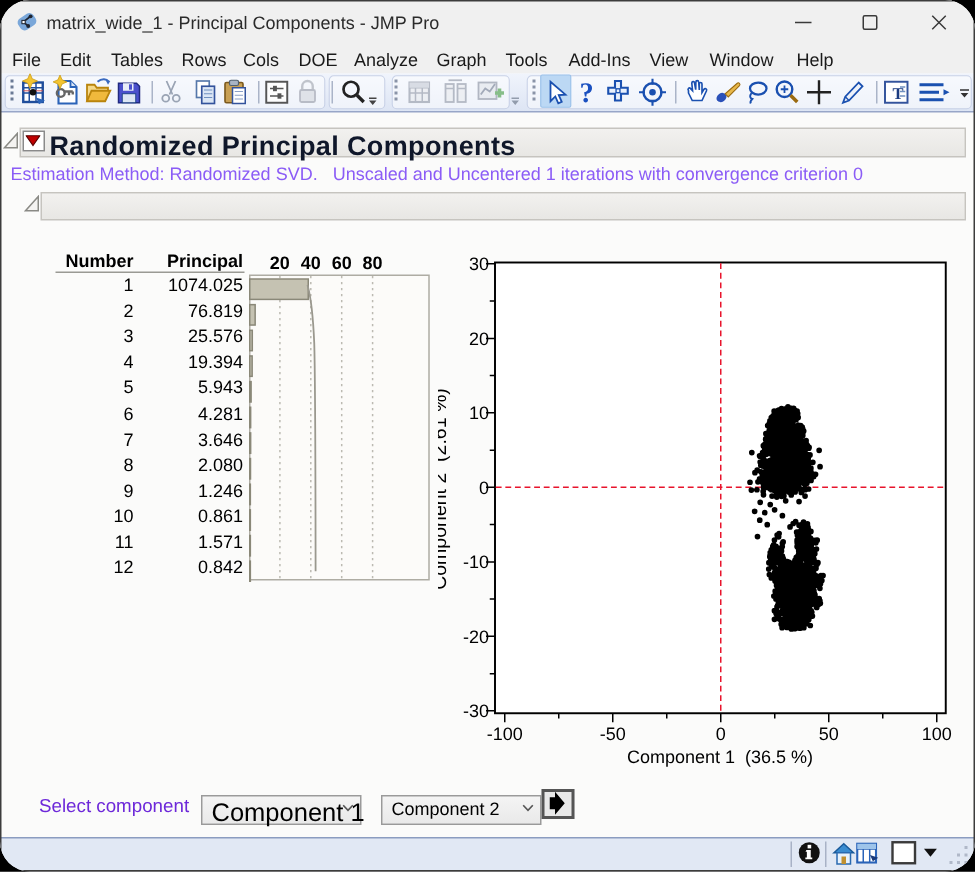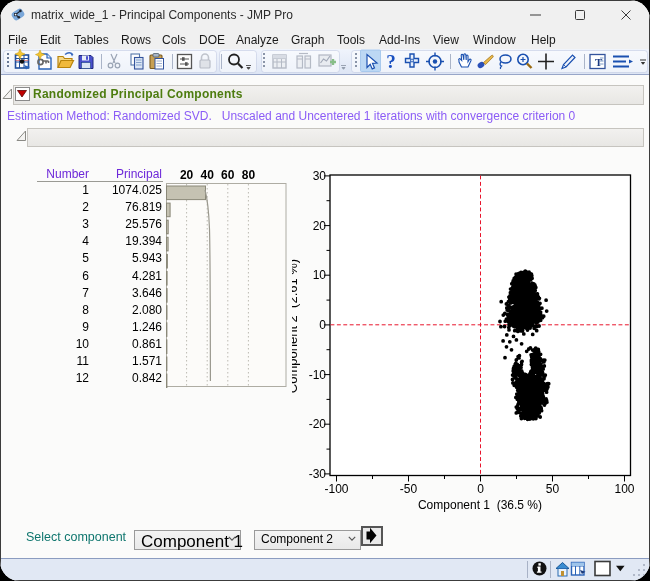--- a/index.html
+++ b/index.html
@@ -7,24 +7,24 @@
 body{font-family:"Liberation Sans",sans-serif;}
 #win{position:relative;width:650px;height:581px;background:#fbfbfa;border-radius:20px;overflow:hidden;}
 .abs{position:absolute;}
 #titlebar{left:0;top:0;width:650px;height:30px;background:#f0f0f0;}
 #titletxt{left:31px;top:8px;font-size:12px;color:#2b2b2b;}
 .wbtn{top:0;width:44px;height:30px;color:#3a3a3a;}
 #menubar{left:0;top:30px;width:650px;height:19px;background:#f0f0f0;font-size:12px;color:#1a1a1a;}
 #menubar span{position:absolute;top:3px;}
 #toolbar{left:0;top:49px;width:650px;height:26px;background:linear-gradient(#f0f4fc,#dde5f4);border-bottom:1px solid #98a6c8;}
 .band{height:20px;background:linear-gradient(#f2f1ef,#e8e7e4);border:1px solid #c6c4bf;}
-.bandtxt{font-size:12px;font-weight:bold;color:#4d7c0f;letter-spacing:0.25px;}
+.bandtxt{font-size:18px;font-weight:bold;color:#0f172a;letter-spacing:0.25px;}
 #est{left:7px;top:109px;font-size:12px;color:#8b5cf6;}
 .num{font-size:12px;color:#000;text-align:right;position:absolute;}
-.hdr{font-size:12px;font-weight:normal;color:#6d28d9;text-align:right;position:absolute;}
+.hdr{font-size:12px;font-weight:bold;color:#000000;text-align:right;position:absolute;}
 #frame{left:0;top:0;width:650px;height:581px;border:1px solid #3c3c3c;border-radius:8px;z-index:99;pointer-events:none;}
 #statusbar{left:0;top:558px;width:650px;height:23px;background:#e1e8f4;border-top:1px solid #8b9cc0;}
 </style>
 </head>
 <body>
 <div id="win">
 
 <div class="abs" id="titlebar"></div>
 <svg class="abs" style="left:10px;top:7px" width="16" height="15" viewBox="0 0 16 15">
  <rect x="2" y="3" width="12" height="9" rx="3.2" fill="#7aa7d9" transform="rotate(-33 8 7.5)"></rect>
@@ -314,21 +314,21 @@
 <text x="5" y="166" font-size="13" fill="#000" text-anchor="middle" transform="rotate(-90 5 166)">Component 2&nbsp;&nbsp;(2.61 %)</text>
 <g stroke="#e8142c" stroke-width="1" stroke-dasharray="3.9,2.5">
 <path d="M188.5 15.5 V315"></path>
         <path d="M38.5 164.8 H338"></path>
 </g>
 <g fill="#000">
 <path stroke="#000" stroke-width="3.8" stroke-linecap="round" fill="none" d="M235.8 131.6h0M232.9 161.2h0M230.6 154.4h0M234.8 144.7h0M212.8 153.4h0M238.9 140.2h0M236.2 149.6h0M238.2 133.0h0M238.1 151.9h0M233.6 143.8h0M228.4 143.7h0M244.0 154.0h0M226.1 137.7h0M229.1 148.2h0M224.8 131.6h0M226.6 152.5h0M228.4 163.2h0M233.3 143.3h0M228.5 139.3h0M228.0 155.0h0M225.8 161.5h0M231.8 137.2h0M219.5 133.7h0M231.5 137.5h0M242.3 145.1h0M224.5 146.1h0M230.7 126.8h0M222.6 156.9h0M217.2 158.9h0M227.4 138.7h0M246.5 137.4h0M248.5 153.4h0M220.6 155.1h0M235.9 134.7h0M231.1 149.8h0M226.0 136.2h0M214.4 159.2h0M239.8 157.8h0M223.7 166.4h0M233.6 146.5h0M231.8 150.9h0M247.1 166.0h0M241.1 144.3h0M221.2 152.4h0M228.8 148.7h0M239.9 129.5h0M219.6 134.6h0M227.7 140.3h0M233.0 150.0h0M217.2 160.2h0M220.5 153.9h0M216.5 150.6h0M233.5 131.2h0M226.2 157.1h0M239.0 152.6h0M232.0 146.3h0M236.0 141.5h0M230.3 133.3h0M237.5 130.4h0M230.2 147.9h0M222.6 123.3h0M241.2 138.2h0M239.5 155.5h0M250.5 157.7h0M229.8 151.1h0M226.1 149.1h0M218.7 136.8h0M219.8 152.9h0M235.2 156.3h0M223.5 143.0h0M236.3 139.6h0M226.0 155.6h0M228.0 148.8h0M227.4 141.1h0M229.9 142.6h0M235.1 113.2h0M216.2 157.0h0M229.1 170.9h0M226.7 161.7h0M240.8 136.4h0M222.2 158.9h0M245.1 134.0h0M236.3 148.8h0M245.0 137.4h0M225.0 164.3h0M238.0 133.8h0M234.2 132.5h0M218.2 157.3h0M228.8 130.5h0M227.2 114.9h0M222.8 146.2h0M224.5 157.3h0M218.7 153.3h0M227.1 149.6h0M233.9 134.2h0M224.4 124.5h0M217.7 151.1h0M240.0 148.9h0M227.9 162.6h0M231.3 152.4h0M229.1 140.6h0M226.4 170.0h0M236.2 138.0h0M226.5 135.5h0M231.3 131.8h0M218.7 152.9h0M217.0 164.8h0M227.7 149.5h0M247.4 158.5h0M232.6 167.1h0M247.6 155.2h0M234.9 162.7h0M234.9 123.3h0M226.1 137.3h0M230.9 135.7h0M246.4 159.3h0M241.2 129.9h0M225.7 150.6h0M227.0 136.1h0M242.5 158.3h0M226.6 138.7h0M238.9 166.1h0M223.3 148.2h0M236.4 149.1h0M244.1 162.4h0M238.2 145.8h0M233.1 152.9h0M232.3 150.9h0M230.3 137.4h0M230.9 130.8h0M241.2 148.5h0M240.9 130.9h0M234.5 134.3h0M220.3 137.3h0M226.6 127.3h0M233.6 164.0h0M231.5 130.4h0M219.5 141.7h0M236.7 150.8h0M220.5 134.1h0M231.6 131.9h0M244.9 137.6h0M227.5 159.9h0M227.6 163.5h0M232.5 145.6h0M235.9 138.5h0M227.5 154.3h0M239.4 135.6h0M236.7 140.3h0M234.2 155.1h0M229.7 131.2h0M234.4 134.5h0M231.5 129.9h0M242.4 141.5h0M227.1 161.0h0M230.7 141.4h0M219.2 135.7h0M221.4 147.6h0M229.0 159.5h0M217.7 139.3h0M223.8 138.3h0M219.7 160.8h0M226.8 154.6h0M232.1 163.2h0M239.1 142.1h0M214.4 143.9h0M229.3 125.4h0M238.5 156.9h0M242.9 130.3h0M243.1 148.7h0M218.8 142.9h0M226.7 160.8h0M235.9 145.8h0M239.1 152.4h0M233.5 147.4h0M233.3 143.9h0M233.1 140.4h0M224.5 136.2h0M232.4 146.4h0M238.0 156.7h0M228.2 134.0h0M241.1 145.1h0M228.3 129.8h0M245.6 142.7h0M238.5 137.5h0M243.4 166.2h0M232.3 153.5h0M220.9 122.2h0M226.7 140.1h0M244.1 140.3h0M215.3 154.5h0M222.9 147.7h0M216.4 141.7h0M226.5 147.0h0M227.4 147.5h0M236.0 166.9h0M224.0 155.6h0M245.7 151.5h0M236.6 139.5h0M227.0 140.0h0M222.6 146.4h0M218.2 154.8h0M232.1 154.8h0M248.0 143.3h0M229.7 162.3h0M222.3 148.9h0M230.6 150.0h0M226.7 149.3h0M223.3 126.7h0M214.8 148.0h0M230.6 136.1h0M243.8 127.4h0M241.6 140.2h0M239.5 146.3h0M232.9 161.2h0M235.1 127.1h0M239.8 159.5h0M230.6 170.6h0M233.5 133.8h0M227.7 163.8h0M240.8 160.7h0M223.2 154.9h0M237.0 160.6h0M238.3 144.3h0M237.2 140.9h0M227.2 137.7h0M226.3 147.1h0M227.6 151.5h0M227.9 153.0h0M221.5 132.3h0M227.3 136.8h0M225.7 152.0h0M223.0 143.1h0M234.3 160.8h0M224.7 140.9h0M233.3 159.5h0M243.8 148.6h0M245.6 149.6h0M239.9 138.9h0M233.3 147.2h0M251.7 156.2h0M245.3 155.4h0M240.8 148.2h0M229.9 148.9h0M229.1 141.7h0M235.9 145.3h0M230.9 139.8h0M229.1 144.1h0M237.2 163.5h0M220.5 163.6h0M222.5 142.3h0M221.2 147.0h0M230.5 162.4h0M223.7 155.3h0M229.5 156.5h0M243.8 156.4h0M234.6 162.9h0M223.7 156.3h0M233.9 143.2h0M241.8 128.2h0M238.4 152.7h0M230.4 133.6h0M236.4 152.1h0M238.8 151.9h0M220.8 156.8h0M218.8 137.5h0M226.0 152.5h0M239.6 135.6h0M243.9 151.5h0M232.3 126.1h0M244.1 144.0h0M239.8 145.9h0M230.5 160.6h0M224.7 131.3h0M225.6 142.9h0M231.9 145.5h0M243.3 146.1h0M238.4 152.2h0M219.9 152.5h0M220.6 142.2h0M238.2 155.7h0M232.9 147.9h0M223.0 119.6h0M237.0 147.7h0M242.9 149.5h0M238.1 135.6h0M232.1 157.7h0M242.7 129.7h0M227.9 146.1h0M226.1 159.9h0M223.2 147.9h0M247.5 154.3h0M230.8 151.6h0M236.3 137.7h0M235.1 168.8h0M239.3 151.3h0M241.5 139.5h0M237.1 140.2h0M230.4 145.4h0M226.8 137.3h0M222.4 137.0h0M230.4 143.7h0M224.1 135.6h0M231.5 144.2h0M222.4 164.8h0M226.9 153.9h0M234.8 138.1h0M232.7 145.4h0M223.6 138.5h0M224.7 134.3h0M236.1 139.8h0M233.3 157.3h0M233.9 136.3h0M229.8 162.2h0M237.6 161.4h0M232.0 151.6h0M227.2 126.8h0M225.2 118.6h0M245.4 148.6h0M230.6 151.2h0M234.9 140.5h0M211.3 155.1h0M235.0 161.1h0M231.4 163.3h0M233.5 148.4h0M224.3 149.6h0M242.5 148.6h0M233.9 154.4h0M231.0 167.5h0M234.3 130.2h0M224.0 137.6h0M230.1 154.1h0M218.3 163.2h0M221.7 159.1h0M233.7 139.1h0M232.2 141.2h0M237.5 143.9h0M225.5 133.1h0M230.2 153.7h0M225.2 130.3h0M233.3 145.2h0M237.8 156.0h0M240.3 141.1h0M236.0 143.4h0M224.3 155.4h0M232.9 125.9h0M222.2 166.5h0M214.6 144.1h0M232.5 142.3h0M231.8 155.5h0M237.4 146.4h0M238.1 131.5h0M220.4 160.2h0M223.2 159.8h0M230.9 151.0h0M231.6 141.0h0M234.5 133.7h0M219.8 140.1h0M228.8 160.2h0M236.4 133.7h0M247.2 138.5h0M220.2 134.8h0M244.8 166.5h0M228.5 167.1h0M218.5 155.1h0M242.3 152.6h0M221.8 147.4h0M220.9 160.3h0M237.0 160.0h0M239.8 142.4h0M224.7 161.5h0M218.1 147.2h0M231.8 138.6h0M239.9 143.9h0M236.1 139.1h0M241.2 137.9h0M234.3 147.0h0M221.0 163.1h0M234.8 150.9h0M215.2 150.1h0M236.7 158.0h0M242.4 139.8h0M222.1 154.0h0M239.5 165.4h0M231.0 148.0h0M229.3 159.8h0M238.1 168.0h0M216.0 147.8h0M226.5 145.0h0M224.6 147.0h0M239.6 150.9h0M230.8 154.0h0M231.0 138.1h0M239.1 151.8h0M224.2 143.2h0M226.7 149.8h0M220.7 149.1h0M236.1 155.0h0M234.0 143.2h0M222.5 140.4h0M223.0 135.5h0M237.9 139.8h0M233.3 124.0h0M234.4 145.7h0M238.3 145.9h0M225.7 150.8h0M241.7 132.3h0M231.2 146.3h0M237.1 150.7h0M223.1 162.6h0M237.5 148.7h0M233.4 137.0h0M229.8 160.2h0M244.2 157.9h0M236.6 156.7h0M244.6 146.5h0M233.2 151.5h0M235.3 145.5h0M220.2 131.1h0M240.1 149.9h0M234.8 142.9h0M237.8 149.5h0M229.0 145.0h0M237.9 150.9h0M228.2 160.4h0M230.7 142.2h0M241.6 134.1h0M240.4 157.8h0M227.5 147.1h0M231.6 147.2h0M230.0 124.0h0M230.4 129.6h0M223.1 132.9h0M236.1 135.1h0M222.3 156.8h0M242.1 147.5h0M246.8 145.8h0M247.0 150.0h0M234.2 151.9h0M226.6 135.2h0M237.5 137.6h0M244.5 147.0h0M232.2 152.7h0M227.8 120.1h0M216.9 137.1h0M216.8 145.6h0M245.9 162.1h0M218.6 165.0h0M228.6 149.8h0M233.3 143.4h0M220.1 148.9h0M236.0 146.8h0M236.1 143.9h0M231.7 137.0h0M225.8 167.7h0M227.9 161.4h0M236.4 143.5h0M226.6 140.9h0M219.4 158.6h0M230.7 129.0h0M235.3 145.3h0M234.1 149.5h0M236.3 157.1h0M241.0 144.4h0M226.5 144.7h0M232.6 148.0h0M233.1 127.5h0M218.5 132.6h0M240.2 146.7h0M228.1 153.3h0M233.0 151.7h0M233.4 142.4h0M237.9 142.8h0M239.2 149.0h0M232.3 121.3h0M242.5 148.3h0M229.6 145.6h0M225.3 153.6h0M225.8 154.4h0M221.6 146.9h0M227.7 169.8h0M236.1 146.1h0M221.4 165.9h0M232.6 154.6h0M225.7 154.7h0M228.6 137.9h0M227.7 127.7h0M233.4 129.3h0M239.5 151.8h0M230.7 148.8h0M238.5 145.6h0M243.5 144.2h0M218.4 132.8h0M237.5 138.1h0M228.3 146.1h0M229.3 123.3h0M239.2 135.3h0M228.9 124.2h0M225.5 146.6h0M241.7 139.1h0M239.9 141.9h0M234.5 143.8h0M222.6 142.8h0M217.1 163.0h0M229.2 141.2h0M221.3 125.4h0M234.2 132.3h0M226.0 142.2h0M225.9 149.2h0M231.1 136.7h0M223.9 158.0h0M214.6 160.0h0M224.8 161.1h0M237.1 141.2h0M233.1 161.4h0M239.0 138.8h0M245.4 133.8h0M238.6 137.7h0M230.6 147.1h0M224.6 140.8h0M235.0 160.0h0M244.8 143.5h0M243.2 126.1h0M239.0 128.6h0M224.2 164.6h0M236.0 146.7h0M237.1 149.9h0M242.8 124.8h0M238.3 140.6h0M235.7 128.6h0M231.8 145.4h0M237.4 130.3h0M235.3 127.7h0M236.8 140.3h0M235.3 130.1h0M227.7 155.2h0M239.2 135.3h0M239.5 137.1h0M237.9 127.1h0M238.1 134.6h0M241.2 124.2h0M236.7 123.3h0M229.0 121.7h0M228.1 136.3h0M240.0 129.5h0M237.2 145.2h0M240.2 124.0h0M220.1 129.0h0M234.7 128.9h0M237.0 154.6h0M233.5 122.1h0M234.2 116.4h0M223.4 117.9h0M235.2 128.3h0M227.9 132.9h0M239.7 140.6h0M230.8 133.8h0M237.1 141.3h0M236.3 160.8h0M238.5 130.6h0M240.4 142.9h0M235.7 139.6h0M221.9 134.2h0M233.7 121.3h0M222.5 135.1h0M225.3 135.0h0M235.9 132.5h0M227.4 119.8h0M233.1 141.3h0M245.5 137.2h0M239.8 139.9h0M235.3 147.6h0M236.5 137.3h0M218.6 129.1h0M235.9 118.3h0M232.8 128.8h0M239.4 140.5h0M236.3 117.9h0M231.5 153.2h0M222.2 128.6h0M241.4 147.5h0M231.0 135.5h0M223.8 149.0h0M238.7 151.1h0M221.8 140.3h0M231.5 114.4h0M221.2 130.2h0M233.7 124.1h0M223.8 137.8h0M243.7 142.6h0M239.0 140.6h0M238.1 137.7h0M240.3 123.5h0M241.7 130.4h0M237.6 142.2h0M227.9 136.0h0M236.8 143.7h0M224.6 128.1h0M233.1 131.1h0M238.5 131.2h0M227.9 126.1h0M238.8 127.7h0M232.2 117.7h0M233.0 125.6h0M239.2 135.7h0M240.1 123.5h0M236.7 139.3h0M238.0 152.0h0M233.8 138.4h0M236.7 140.7h0M237.0 145.7h0M241.7 137.9h0M235.8 137.4h0M236.0 118.5h0M229.3 122.3h0M233.0 128.5h0M231.4 123.5h0M234.5 138.4h0M236.6 148.1h0M237.8 150.4h0M233.2 137.0h0M240.1 133.4h0M235.7 159.3h0M241.7 125.7h0M245.0 134.9h0M235.4 154.3h0M241.7 128.3h0M238.9 124.5h0M228.5 135.0h0M235.5 130.9h0M229.9 143.4h0M237.7 137.4h0M238.5 119.6h0M241.6 136.1h0M237.3 119.0h0M223.5 140.8h0M232.5 129.3h0M231.3 131.8h0M234.9 134.8h0M227.4 131.3h0M240.6 125.5h0M245.1 137.5h0M233.7 138.8h0M225.8 135.5h0M237.0 139.5h0M234.5 144.3h0M243.2 130.4h0M235.8 152.7h0M230.9 134.7h0M226.4 139.1h0M236.3 132.2h0M219.6 128.9h0M228.4 131.3h0M241.3 134.2h0M235.1 119.5h0M235.8 139.9h0M234.5 147.4h0M226.3 136.8h0M233.4 126.4h0M239.4 114.1h0M228.8 129.8h0M236.7 121.0h0M237.9 139.0h0M236.3 128.7h0M224.6 134.9h0M236.1 127.5h0M237.3 126.3h0M240.9 155.7h0M239.7 132.7h0M240.5 141.4h0M237.6 131.7h0M232.5 138.1h0M234.6 142.7h0M245.4 135.1h0M249.7 155.9h0M238.7 129.2h0M237.6 128.0h0M234.8 130.4h0M238.0 127.8h0M236.7 138.8h0M232.8 140.3h0M242.6 153.5h0M228.5 153.3h0M237.3 142.4h0M237.4 124.0h0M240.9 134.4h0M235.1 119.3h0M229.5 125.6h0M235.6 145.4h0M229.0 140.7h0M233.7 146.3h0M230.8 150.3h0M220.9 126.8h0M227.7 144.2h0M234.8 124.4h0M226.5 140.4h0M240.6 130.3h0M236.5 133.8h0M242.4 128.2h0M226.8 154.6h0M232.1 117.7h0M237.7 152.8h0M237.5 132.9h0M231.5 139.3h0M232.1 124.1h0M231.9 143.6h0M230.7 139.3h0M232.2 114.8h0M239.4 124.1h0M226.2 141.6h0M239.7 129.8h0M248.6 152.1h0M237.4 142.6h0M232.9 128.9h0M229.6 125.0h0M232.6 137.6h0M227.7 125.6h0M238.0 124.4h0M235.5 144.8h0M241.6 131.1h0M238.1 134.4h0M246.9 147.8h0M243.2 128.8h0M233.3 159.6h0M242.0 136.1h0M237.5 127.9h0M242.0 150.7h0M240.8 148.7h0M246.2 136.9h0M236.0 133.2h0M230.2 161.6h0M233.7 141.5h0M223.1 139.3h0M217.9 136.0h0M229.2 126.6h0M232.8 130.7h0M231.6 137.2h0M244.8 148.0h0M228.7 152.4h0M227.8 133.1h0M225.5 134.1h0M241.8 123.8h0M235.7 147.0h0M243.4 136.5h0M234.1 132.9h0M239.1 126.6h0M238.0 125.5h0M238.9 131.1h0M242.9 129.7h0M238.4 142.1h0M235.2 137.5h0M242.9 133.9h0M239.8 115.7h0M218.6 147.4h0M239.7 133.0h0M233.7 122.8h0M234.8 126.3h0M226.2 144.5h0M249.9 148.2h0M240.0 140.1h0M233.2 130.7h0M233.4 125.0h0M235.1 136.4h0M235.7 132.7h0M242.0 138.5h0M239.2 143.4h0M232.8 120.4h0M234.7 114.4h0M240.7 135.8h0M229.5 143.3h0M233.5 126.8h0M243.2 150.6h0M236.4 149.1h0M228.4 113.7h0M233.3 138.4h0M230.8 133.4h0M230.4 116.7h0M241.9 147.3h0M244.1 151.6h0M235.9 122.7h0M222.1 123.8h0M236.2 137.0h0M225.8 152.5h0M232.1 115.9h0M228.6 129.6h0M241.0 131.9h0M233.8 131.1h0M235.1 141.2h0M236.2 136.2h0M238.9 150.3h0M243.3 127.4h0M240.5 149.0h0M245.4 145.0h0M237.1 112.2h0M236.4 139.9h0M238.0 119.2h0M225.5 131.7h0M227.9 116.5h0M233.7 140.6h0M240.3 144.2h0M231.3 139.5h0M247.4 138.3h0M239.8 128.6h0M234.9 112.1h0M228.1 143.8h0M241.7 137.4h0M241.1 134.6h0M228.5 131.3h0M246.1 138.0h0M247.2 138.8h0M236.5 144.9h0M222.2 118.4h0M239.6 134.4h0M233.7 144.3h0M235.9 132.4h0M239.8 126.0h0M231.6 116.5h0M235.2 115.4h0M229.5 137.3h0M230.9 133.1h0M228.5 136.2h0M238.9 133.3h0M245.3 139.1h0M229.6 138.1h0M225.1 135.7h0M234.9 132.7h0M239.2 154.5h0M238.2 138.5h0M228.1 125.6h0M236.3 128.8h0M230.3 126.0h0M233.3 125.5h0M235.3 127.8h0M233.2 122.0h0M239.5 133.6h0M232.7 147.7h0M237.1 129.9h0M228.3 153.3h0M242.3 125.0h0M238.1 148.7h0M236.2 129.0h0M238.6 134.4h0M242.3 129.8h0M235.4 140.4h0M237.8 113.5h0M224.7 124.8h0M224.1 114.1h0M227.2 125.4h0M229.1 122.1h0M226.5 113.7h0M236.7 118.3h0M222.2 118.5h0M231.6 112.5h0M238.0 119.2h0M228.3 133.9h0M222.0 120.4h0M225.8 125.7h0M226.8 120.8h0M232.7 123.5h0M234.2 116.2h0M224.8 120.6h0M233.5 114.3h0M242.2 135.8h0M233.3 111.2h0M235.5 133.2h0M230.6 119.1h0M232.3 127.3h0M232.7 125.7h0M225.7 131.9h0M240.1 118.3h0M232.7 118.9h0M230.7 123.0h0M227.8 117.7h0M227.8 123.0h0M229.0 125.7h0M238.2 127.6h0M231.6 134.9h0M225.7 121.6h0M236.2 117.3h0M229.0 112.4h0M236.6 115.9h0M226.5 121.9h0M233.7 125.3h0M221.3 120.6h0M233.9 117.8h0M222.1 120.3h0M229.6 123.2h0M231.6 117.4h0M221.5 134.7h0M230.2 115.7h0M230.2 127.9h0M234.5 116.0h0M229.6 122.4h0M235.9 124.7h0M225.5 115.5h0M224.8 115.8h0M234.3 120.9h0M231.4 116.3h0M225.3 131.4h0M231.6 118.9h0M226.1 126.0h0M222.3 125.5h0M233.6 122.6h0M225.0 117.5h0M224.6 115.0h0M229.0 124.5h0M225.2 125.8h0M230.9 122.4h0M235.5 117.2h0M229.7 118.9h0M228.6 127.9h0M231.8 123.6h0M238.6 119.5h0M223.2 118.5h0M231.3 113.0h0M226.4 119.1h0M230.7 117.8h0M226.4 116.8h0M225.5 121.8h0M225.4 118.3h0M226.7 127.3h0M230.6 125.8h0M238.7 119.8h0M224.2 122.2h0M225.1 115.9h0M226.9 119.6h0M236.8 118.1h0M236.6 113.8h0M236.3 131.1h0M232.0 127.0h0M229.3 122.0h0M229.7 122.6h0M227.1 113.4h0M226.1 119.2h0M223.4 117.2h0M231.3 116.1h0M228.7 122.6h0M226.1 116.9h0M226.3 119.8h0M235.1 123.7h0M229.7 116.2h0M225.6 114.3h0M228.3 115.7h0M219.8 123.7h0M232.6 123.9h0M232.5 127.7h0M228.7 125.9h0M228.8 128.0h0M228.8 113.6h0M226.7 133.9h0M224.2 123.7h0M241.1 128.5h0M223.9 125.1h0M230.7 120.1h0M224.5 119.5h0M225.4 123.0h0M228.4 113.1h0M221.8 128.1h0M232.0 125.8h0M230.2 115.2h0M232.0 128.1h0M233.0 124.8h0M225.3 116.4h0M228.4 115.9h0M228.2 116.0h0M234.9 115.5h0M228.7 119.9h0M225.1 118.4h0M231.1 118.8h0M227.3 120.1h0M233.6 113.7h0M236.1 119.5h0M236.7 161.9h0M229.9 153.4h0M237.1 153.0h0M245.8 158.8h0M223.0 161.0h0M227.2 163.6h0M226.1 156.7h0M244.9 165.8h0M218.5 157.3h0M227.3 156.0h0M227.8 164.3h0M248.7 160.3h0M223.0 157.5h0M227.7 161.0h0M241.3 162.0h0M232.4 146.5h0M216.5 159.9h0M230.4 168.9h0M229.4 163.1h0M231.9 165.5h0M235.5 166.8h0M227.8 160.4h0M224.9 153.0h0M232.7 163.2h0M216.1 147.5h0M237.7 161.6h0M219.2 159.2h0M230.9 162.3h0M228.3 168.2h0M234.1 165.7h0M225.2 164.1h0M233.0 150.6h0M216.7 162.1h0M234.2 158.8h0M237.3 158.7h0M225.6 168.4h0M231.7 158.0h0M226.5 159.5h0M229.6 169.8h0M221.1 154.4h0M229.2 170.4h0M208.9 166.7h0M238.5 156.3h0M240.7 165.2h0M235.3 159.7h0M220.6 160.7h0M232.3 163.9h0M235.5 170.0h0M236.0 153.2h0M233.2 154.3h0M230.4 159.4h0M227.3 157.3h0M231.2 155.9h0M229.2 151.2h0M227.4 154.9h0M226.9 154.3h0M230.2 158.8h0M225.2 159.2h0M230.3 164.1h0M239.2 158.9h0M224.1 166.9h0M222.7 170.7h0M225.5 163.1h0M228.9 166.5h0M229.8 152.0h0M237.6 162.9h0M213.3 161.2h0M231.8 151.1h0M216.8 167.6h0M222.4 158.3h0M228.3 149.4h0M230.2 166.1h0M240.3 163.0h0M228.0 153.3h0M239.5 153.9h0M234.8 164.0h0M228.3 163.8h0M237.2 163.9h0M226.3 165.6h0M234.3 155.2h0M244.9 162.1h0M235.5 165.1h0M229.5 165.1h0M224.6 154.2h0M224.9 162.9h0M244.1 158.4h0M236.7 164.7h0M231.3 166.7h0M233.7 156.5h0M245.7 158.4h0M228.3 146.7h0M227.6 164.4h0M242.5 157.1h0M236.0 167.0h0M222.1 151.6h0M235.2 153.1h0M230.1 155.6h0M228.3 152.8h0M227.3 155.0h0M226.5 156.8h0M231.5 159.9h0M236.9 153.5h0M222.9 156.0h0M233.9 162.0h0M218.4 160.1h0M228.3 158.5h0M238.0 149.4h0M230.3 159.3h0M227.7 160.6h0M242.2 168.3h0M234.9 154.2h0M232.9 157.9h0M235.1 158.4h0M220.2 158.4h0M228.2 155.9h0M244.7 170.7h0M236.5 165.8h0M243.7 161.5h0M223.4 154.2h0M254.7 151.1h0M254.1 140.2h0M208.0 161.5h0M209.2 141.7h0M212.6 166.5h0M214.8 174.9h0M211.1 180.9h0M214.5 186.8h0M217.8 181.8h0M221.5 176.4h0M219.5 189.8h0M213.0 197.7h0M225.9 171.4h0M231.8 173.9h0M229.6 183.8h0M234.7 191.3h0M227.4 195.7h0M240.7 174.4h0M238.4 187.8h0M234.0 168.0h0M222.2 165.5h0M242.9 167.0h0M217.0 169.9h0M224.4 179.9h0M228.1 166.0h0M243.7 235.6h0M246.5 237.1h0M243.1 231.6h0M244.7 251.5h0M236.8 226.0h0M237.8 228.0h0M239.7 230.2h0M239.4 239.1h0M245.1 229.1h0M241.1 220.9h0M241.2 241.5h0M240.6 241.2h0M249.6 232.9h0M238.2 226.4h0M244.9 242.9h0M237.8 220.8h0M243.1 252.8h0M243.1 209.3h0M239.7 245.9h0M234.9 242.1h0M243.0 236.5h0M242.2 245.7h0M239.5 231.9h0M240.1 238.0h0M239.1 211.5h0M255.0 229.1h0M238.3 218.6h0M231.6 227.9h0M231.1 215.2h0M245.2 223.9h0M230.2 245.7h0M244.3 233.6h0M237.8 224.3h0M242.1 223.9h0M240.8 253.8h0M246.1 240.5h0M237.9 248.6h0M240.1 247.8h0M235.4 228.2h0M227.7 228.4h0M248.2 257.0h0M232.1 244.7h0M243.8 217.5h0M246.4 215.5h0M242.9 219.7h0M235.0 243.4h0M250.6 227.8h0M233.5 216.7h0M246.7 230.4h0M248.2 234.6h0M232.9 237.4h0M245.1 225.8h0M235.7 218.6h0M244.2 208.3h0M229.0 230.8h0M252.2 228.6h0M245.6 247.8h0M241.8 216.0h0M239.3 237.4h0M250.6 212.7h0M244.6 238.6h0M244.1 230.7h0M239.2 221.8h0M239.8 226.6h0M241.1 257.7h0M236.6 232.4h0M243.1 227.6h0M252.8 200.1h0M245.2 213.1h0M247.0 210.2h0M245.0 220.8h0M239.1 227.6h0M230.8 244.8h0M223.9 237.4h0M239.1 223.7h0M244.0 236.0h0M248.8 229.9h0M233.3 231.2h0M238.8 211.9h0M232.4 244.9h0M236.4 227.5h0M240.1 232.5h0M241.8 217.9h0M230.0 226.5h0M237.5 236.2h0M237.9 227.6h0M247.7 230.9h0M244.8 247.4h0M245.1 239.9h0M234.9 222.5h0M249.3 225.0h0M240.2 228.3h0M249.4 208.7h0M231.4 240.3h0M234.0 233.3h0M237.0 219.4h0M249.9 214.8h0M234.5 237.8h0M240.7 225.0h0M238.1 232.9h0M246.6 240.7h0M240.1 228.1h0M251.3 237.5h0M235.2 217.8h0M254.4 224.2h0M241.2 231.6h0M233.5 214.7h0M245.7 211.8h0M240.6 236.8h0M235.6 248.4h0M249.5 237.5h0M238.1 227.8h0M233.7 257.4h0M243.1 254.6h0M245.9 215.4h0M245.5 229.5h0M231.9 223.2h0M251.0 228.8h0M242.5 235.7h0M244.7 225.6h0M234.1 232.1h0M235.8 216.8h0M237.4 229.8h0M241.0 226.2h0M254.6 232.2h0M242.3 243.3h0M241.9 237.8h0M249.6 221.7h0M250.9 240.5h0M246.7 229.3h0M238.4 236.0h0M230.8 233.8h0M226.8 213.3h0M238.7 244.7h0M236.5 241.5h0M246.2 240.8h0M253.3 215.1h0M238.2 223.6h0M239.6 248.3h0M241.3 240.7h0M229.2 233.3h0M241.5 234.5h0M247.3 237.9h0M232.9 241.1h0M247.3 225.5h0M252.0 230.3h0M234.9 231.9h0M240.7 251.9h0M250.9 241.4h0M238.1 214.5h0M240.2 224.4h0M244.1 247.8h0M250.4 227.0h0M245.1 250.3h0M239.4 220.5h0M246.6 238.4h0M233.8 214.7h0M240.2 220.6h0M241.0 243.2h0M243.0 229.1h0M243.5 241.6h0M238.8 236.1h0M230.0 239.6h0M230.7 232.0h0M239.6 222.7h0M246.9 221.0h0M236.1 255.3h0M238.3 242.0h0M245.9 244.2h0M233.8 217.9h0M246.4 242.3h0M238.8 223.0h0M238.5 228.2h0M245.8 220.0h0M237.8 233.5h0M248.0 235.8h0M234.9 219.7h0M236.4 216.5h0M238.7 231.1h0M246.4 234.2h0M235.6 235.5h0M243.5 232.5h0M244.3 218.2h0M248.7 238.9h0M238.0 214.6h0M244.1 245.2h0M247.3 227.6h0M254.1 239.0h0M241.6 225.4h0M244.5 201.0h0M242.7 237.9h0M220.6 215.1h0M242.1 245.3h0M240.4 223.7h0M235.6 225.1h0M239.8 248.5h0M241.6 235.3h0M240.6 227.4h0M237.8 242.0h0M241.2 209.9h0M246.7 220.1h0M240.1 238.2h0M249.1 220.4h0M251.0 225.4h0M247.8 249.4h0M239.9 215.8h0M224.3 252.9h0M239.4 213.9h0M238.3 229.9h0M235.1 220.2h0M225.7 230.3h0M245.6 244.3h0M247.1 228.3h0M239.0 211.5h0M245.8 252.1h0M238.1 230.7h0M227.5 238.2h0M239.8 222.8h0M237.3 246.2h0M238.5 224.3h0M239.5 233.7h0M233.1 222.4h0M229.8 230.3h0M246.8 242.0h0M240.9 230.6h0M242.9 225.2h0M233.0 227.3h0M223.4 210.7h0M230.6 233.1h0M248.1 224.9h0M243.5 218.5h0M227.1 210.2h0M235.5 234.8h0M232.3 233.4h0M240.5 231.3h0M251.8 240.2h0M236.6 243.1h0M243.1 218.3h0M239.5 222.3h0M237.6 215.0h0M236.4 237.3h0M244.3 231.3h0M243.6 237.7h0M245.4 231.4h0M236.5 244.8h0M241.7 213.3h0M239.7 237.4h0M235.1 222.3h0M251.0 214.3h0M239.8 244.7h0M244.4 227.4h0M246.8 213.4h0M240.1 244.5h0M252.3 244.8h0M242.9 227.7h0M246.2 244.8h0M238.6 244.8h0M245.7 230.7h0M241.0 215.6h0M245.2 225.7h0M237.4 215.9h0M237.5 224.9h0M240.6 225.4h0M245.9 219.0h0M232.9 235.2h0M241.7 231.4h0M240.8 231.6h0M248.2 233.1h0M226.9 241.4h0M231.8 233.2h0M246.2 233.6h0M243.5 217.1h0M244.7 238.0h0M241.5 219.6h0M243.4 236.2h0M244.2 207.9h0M247.1 241.2h0M236.2 221.5h0M248.3 223.7h0M248.3 224.1h0M252.2 215.6h0M244.8 235.3h0M247.1 239.7h0M239.9 227.4h0M235.9 237.4h0M241.4 235.7h0M240.8 235.3h0M234.2 217.2h0M241.8 215.9h0M241.4 227.6h0M230.7 217.0h0M236.0 237.1h0M240.3 230.4h0M236.1 220.0h0M245.3 236.8h0M248.5 212.1h0M234.4 230.9h0M242.4 227.6h0M243.5 219.1h0M246.5 246.3h0M231.3 223.7h0M234.6 233.7h0M243.2 249.6h0M248.1 233.0h0M242.8 221.6h0M235.5 254.9h0M243.9 225.3h0M236.3 254.4h0M231.7 237.9h0M241.7 232.1h0M246.7 210.8h0M247.2 227.0h0M242.3 227.5h0M236.3 222.2h0M233.5 219.7h0M245.0 229.5h0M234.7 227.1h0M242.5 224.6h0M243.2 233.9h0M236.6 216.9h0M239.7 223.5h0M240.4 218.9h0M245.3 217.6h0M236.8 238.0h0M240.1 233.4h0M242.2 225.6h0M233.3 233.5h0M237.8 232.9h0M237.7 232.4h0M241.9 231.2h0M233.8 219.2h0M240.5 254.4h0M242.8 221.8h0M249.5 242.2h0M241.2 209.8h0M250.5 224.9h0M243.7 218.0h0M245.2 221.9h0M236.5 227.4h0M237.3 235.8h0M243.9 228.0h0M237.1 215.6h0M250.9 235.6h0M242.0 233.3h0M237.4 227.0h0M244.8 232.4h0M244.2 218.2h0M242.0 242.9h0M243.4 241.5h0M228.0 220.8h0M241.4 217.8h0M247.5 221.9h0M240.5 207.5h0M232.8 216.4h0M238.5 237.5h0M241.1 241.7h0M246.4 233.6h0M236.8 234.7h0M247.8 225.4h0M236.2 234.3h0M246.8 234.0h0M242.4 232.0h0M255.1 226.9h0M244.9 221.6h0M248.4 225.1h0M238.8 214.6h0M228.7 223.2h0M240.9 224.5h0M241.2 213.9h0M240.5 229.2h0M229.1 239.2h0M238.9 242.7h0M236.7 217.3h0M249.2 248.2h0M240.8 225.6h0M240.9 213.6h0M240.5 252.6h0M228.5 225.6h0M234.2 219.2h0M248.0 223.8h0M243.9 225.3h0M231.8 252.0h0M241.7 228.3h0M237.6 245.7h0M242.9 237.0h0M240.7 227.0h0M239.9 219.3h0M231.8 223.5h0M238.0 213.6h0M234.8 240.6h0M238.3 220.1h0M245.5 227.6h0M242.3 234.3h0M243.4 231.7h0M244.8 219.1h0M232.9 214.4h0M238.4 243.5h0M246.2 209.3h0M247.5 237.8h0M226.5 226.9h0M233.6 224.1h0M242.3 231.2h0M235.6 232.4h0M238.9 221.3h0M241.2 231.6h0M245.3 220.7h0M231.3 226.9h0M235.9 221.2h0M236.9 217.6h0M236.4 219.5h0M243.0 211.2h0M247.6 229.3h0M243.6 219.0h0M241.4 240.8h0M239.6 217.6h0M235.7 215.6h0M232.2 240.1h0M232.4 218.6h0M246.9 222.4h0M247.5 216.2h0M243.4 222.7h0M242.0 228.9h0M240.3 239.2h0M243.0 228.2h0M237.5 222.7h0M234.4 240.1h0M231.5 236.7h0M240.8 254.3h0M234.1 229.3h0M228.4 221.2h0M237.5 217.2h0M234.9 249.5h0M245.0 226.0h0M249.2 241.9h0M243.9 212.2h0M245.8 240.9h0M252.5 245.0h0M232.5 215.7h0M232.8 238.5h0M240.7 230.2h0M238.2 248.5h0M242.1 204.5h0M247.7 245.6h0M240.4 239.2h0M229.7 240.1h0M234.1 244.7h0M232.7 231.2h0M247.5 223.8h0M230.1 201.3h0M240.8 235.0h0M235.6 224.6h0M241.6 232.4h0M247.6 250.3h0M241.2 239.9h0M238.2 230.9h0M244.1 234.0h0M242.6 230.0h0M234.7 220.5h0M248.8 224.7h0M239.0 237.1h0M243.3 230.3h0M228.1 216.5h0M233.7 222.2h0M232.8 246.8h0M229.8 223.4h0M236.5 230.2h0M250.0 233.7h0M230.0 218.3h0M249.1 229.4h0M239.3 235.3h0M240.3 225.5h0M231.3 237.7h0M241.4 227.4h0M249.2 242.9h0M236.5 219.5h0M240.6 245.7h0M240.0 226.7h0M237.5 242.8h0M233.8 218.3h0M247.4 222.5h0M245.1 236.8h0M235.8 226.9h0M247.6 219.7h0M234.7 239.9h0M240.6 234.8h0M230.1 222.4h0M228.0 252.8h0M236.9 255.3h0M251.1 228.0h0M241.0 235.2h0M247.2 251.0h0M251.3 239.7h0M242.6 223.5h0M235.3 226.8h0M241.1 245.7h0M237.3 217.0h0M243.8 225.3h0M236.9 233.7h0M249.1 218.9h0M247.5 219.1h0M242.0 232.1h0M241.2 240.4h0M243.6 217.8h0M240.3 213.1h0M241.8 225.8h0M246.7 244.2h0M236.4 237.4h0M239.3 239.4h0M226.7 232.0h0M249.0 228.2h0M238.7 236.3h0M250.0 221.5h0M228.0 222.0h0M227.5 236.2h0M238.4 223.2h0M241.1 222.2h0M246.8 208.1h0M245.8 204.0h0M249.2 241.8h0M241.2 231.4h0M256.7 223.7h0M246.0 216.2h0M229.7 238.4h0M235.6 249.0h0M235.5 217.1h0M240.0 236.1h0M236.3 234.3h0M242.3 232.6h0M248.6 234.0h0M231.0 215.8h0M236.6 253.2h0M252.0 216.2h0M251.8 215.1h0M252.5 226.7h0M242.4 222.9h0M248.8 242.7h0M243.5 224.9h0M230.3 229.5h0M236.5 242.1h0M245.2 232.3h0M241.3 230.8h0M234.9 223.7h0M234.3 232.7h0M243.3 240.5h0M242.2 232.0h0M237.1 241.1h0M250.4 220.9h0M237.5 223.8h0M237.7 221.4h0M240.8 208.9h0M240.1 215.4h0M239.8 228.5h0M227.9 238.1h0M255.9 227.0h0M243.0 228.2h0M236.9 223.6h0M239.8 233.3h0M243.6 216.9h0M236.6 224.8h0M245.8 216.0h0M244.8 226.4h0M238.7 233.0h0M245.4 222.8h0M255.3 223.7h0M242.2 225.9h0M247.0 236.8h0M239.9 239.7h0M235.6 221.8h0M248.1 239.8h0M238.8 241.9h0M254.6 240.5h0M236.7 231.7h0M242.7 228.0h0M245.9 234.9h0M246.1 208.5h0M241.4 223.5h0M233.0 249.7h0M247.8 205.8h0M234.3 228.2h0M254.9 242.2h0M237.2 221.0h0M239.5 241.4h0M239.0 213.2h0M249.6 250.7h0M253.1 243.4h0M243.7 234.2h0M243.9 225.2h0M234.7 218.6h0M247.0 238.5h0M226.0 244.6h0M247.9 242.6h0M243.6 225.5h0M235.4 219.6h0M245.9 255.8h0M245.6 227.6h0M252.7 216.2h0M251.3 229.9h0M241.9 235.7h0M243.7 223.5h0M232.8 218.5h0M245.9 228.5h0M233.1 242.8h0M237.1 221.4h0M237.2 217.9h0M243.9 220.7h0M235.4 243.6h0M241.1 236.9h0M232.9 224.1h0M243.6 225.4h0M246.5 231.8h0M241.2 255.8h0M240.4 235.1h0M234.8 222.6h0M245.0 196.2h0M248.2 225.6h0M239.3 227.8h0M240.5 213.2h0M237.7 232.5h0M232.6 231.0h0M240.0 222.7h0M230.7 222.3h0M247.9 219.6h0M251.9 218.2h0M246.5 224.2h0M242.8 234.4h0M239.9 231.2h0M241.3 221.8h0M232.9 233.6h0M242.3 238.8h0M241.2 225.4h0M252.0 218.8h0M242.8 228.0h0M251.3 236.6h0M246.5 235.9h0M236.9 235.9h0M245.6 219.8h0M241.8 238.1h0M245.0 221.4h0M245.1 227.3h0M244.1 230.0h0M240.8 221.9h0M245.7 237.1h0M240.2 195.5h0M237.6 222.9h0M242.0 232.3h0M232.5 247.7h0M245.7 234.1h0M247.2 237.8h0M241.1 237.2h0M250.6 233.7h0M247.4 206.7h0M243.4 220.4h0M245.8 216.0h0M247.6 226.6h0M239.2 242.4h0M245.1 232.0h0M246.3 239.7h0M245.2 226.5h0M239.5 225.2h0M249.8 206.4h0M228.6 242.3h0M239.4 216.4h0M241.8 231.4h0M251.5 223.7h0M232.2 239.3h0M234.3 225.1h0M239.7 219.0h0M234.4 227.2h0M246.6 229.9h0M244.2 223.2h0M240.6 234.1h0M236.6 242.3h0M239.0 219.4h0M240.0 224.4h0M254.2 242.6h0M234.1 219.8h0M237.7 238.6h0M237.7 244.4h0M239.8 231.9h0M245.5 227.4h0M232.3 232.9h0M234.4 232.5h0M248.0 217.8h0M242.5 216.9h0M250.3 227.5h0M236.5 251.8h0M231.4 234.7h0M236.5 250.3h0M245.0 232.3h0M235.8 222.5h0M241.4 214.4h0M245.6 224.8h0M241.7 212.2h0M238.9 211.6h0M239.0 240.3h0M242.4 234.9h0M245.2 227.0h0M234.6 242.1h0M232.3 228.6h0M250.6 237.2h0M231.5 240.8h0M239.0 229.4h0M248.8 247.2h0M242.4 236.5h0M249.2 232.4h0M249.0 221.6h0M236.7 230.5h0M242.2 246.3h0M230.9 220.8h0M237.6 223.1h0M245.7 220.9h0M243.8 218.5h0M243.5 223.7h0M241.3 255.7h0M238.2 244.4h0M245.2 232.3h0M242.2 226.8h0M241.0 223.8h0M247.5 221.8h0M238.5 239.4h0M252.8 226.1h0M239.9 232.1h0M251.6 223.5h0M242.3 208.2h0M238.2 238.0h0M239.9 220.6h0M245.6 235.0h0M244.4 230.8h0M245.3 237.2h0M242.7 228.7h0M239.8 223.4h0M226.9 236.4h0M244.7 244.5h0M242.8 248.4h0M245.4 251.8h0M239.5 253.3h0M240.9 249.4h0M234.7 243.3h0M239.1 245.9h0M233.5 256.7h0M244.0 252.9h0M241.3 246.3h0M237.4 241.0h0M242.2 243.0h0M239.3 233.8h0M230.4 249.2h0M227.3 232.7h0M234.2 254.4h0M235.5 244.1h0M230.2 248.9h0M240.4 245.1h0M241.0 241.3h0M239.7 251.5h0M238.0 253.0h0M232.9 250.2h0M238.9 252.5h0M227.9 233.7h0M237.2 249.2h0M240.3 251.9h0M227.8 240.7h0M245.6 243.8h0M231.7 248.9h0M241.4 250.0h0M234.8 242.5h0M236.7 243.7h0M232.9 240.7h0M236.3 242.3h0M236.0 254.6h0M233.4 240.0h0M241.3 258.8h0M239.3 258.1h0M237.8 259.1h0M231.1 249.7h0M239.1 231.7h0M242.5 246.8h0M241.4 246.0h0M241.7 248.5h0M238.7 236.6h0M232.0 243.6h0M239.6 241.3h0M234.9 234.7h0M231.5 245.8h0M237.9 248.0h0M237.8 248.8h0M238.9 258.6h0M232.2 248.2h0M237.5 245.6h0M242.5 242.6h0M239.4 240.3h0M238.0 256.5h0M238.2 254.0h0M234.5 243.3h0M239.3 256.0h0M227.2 232.0h0M231.3 257.2h0M229.5 247.4h0M225.4 252.3h0M239.1 240.9h0M234.4 251.6h0M236.1 244.4h0M236.1 248.1h0M233.3 249.5h0M239.2 244.3h0M232.8 237.3h0M237.5 242.4h0M234.8 247.7h0M231.5 256.0h0M238.0 251.9h0M243.9 258.5h0M241.3 238.3h0M243.5 254.1h0M233.1 241.9h0M243.9 236.9h0M227.6 230.6h0M237.5 237.9h0M238.3 252.1h0M239.3 245.0h0M238.8 248.0h0M235.3 255.6h0M238.0 237.7h0M234.8 248.5h0M228.3 241.5h0M246.6 242.6h0M234.5 248.2h0M242.1 247.3h0M236.5 237.4h0M233.9 236.3h0M235.8 236.7h0M235.0 244.4h0M233.6 241.6h0M234.8 247.3h0M232.7 258.3h0M237.7 237.8h0M237.0 254.7h0M237.3 249.2h0M229.3 254.7h0M237.8 243.6h0M244.1 233.2h0M230.9 235.7h0M236.8 248.6h0M242.4 236.3h0M236.0 257.8h0M242.0 247.4h0M234.6 253.1h0M225.4 249.0h0M246.4 242.2h0M240.4 258.0h0M229.5 235.7h0M235.9 237.7h0M236.2 240.4h0M231.1 245.5h0M225.3 239.3h0M237.5 237.2h0M237.7 247.7h0M229.4 258.5h0M227.5 249.5h0M241.5 246.1h0M234.2 242.0h0M240.3 248.8h0M236.2 248.7h0M230.1 236.8h0M236.4 250.8h0M247.2 253.0h0M232.6 242.8h0M240.2 252.4h0M235.5 239.1h0M238.6 251.0h0M238.1 248.5h0M240.4 240.1h0M241.8 249.3h0M235.4 252.7h0M243.5 238.8h0M238.2 258.3h0M230.6 252.9h0M250.1 240.7h0M237.8 246.8h0M232.8 239.5h0M239.7 251.4h0M238.9 242.9h0M244.4 248.6h0M243.8 234.8h0M239.5 237.5h0M239.0 235.2h0M240.7 239.0h0M240.8 243.3h0M240.5 244.1h0M240.3 248.4h0M233.4 243.0h0M241.6 251.0h0M242.1 246.7h0M241.5 258.7h0M233.6 242.0h0M236.6 245.1h0M224.3 247.1h0M225.8 248.6h0M237.0 245.0h0M238.8 251.9h0M236.1 251.4h0M237.6 235.7h0M232.8 240.7h0M239.8 253.4h0M240.9 243.2h0M233.4 255.1h0M240.9 249.3h0M234.1 233.1h0M237.1 253.6h0M236.7 251.4h0M236.2 243.6h0M225.9 247.5h0M244.3 251.2h0M237.8 251.4h0M235.6 251.5h0M236.5 242.0h0M232.2 244.4h0M235.6 259.3h0M236.9 245.0h0M239.5 239.5h0M241.8 239.3h0M237.4 244.1h0M234.0 232.4h0M238.6 257.5h0M238.3 258.7h0M240.3 233.2h0M232.9 246.8h0M239.0 242.5h0M226.9 249.1h0M240.5 247.1h0M236.0 228.1h0M241.9 233.2h0M237.6 235.7h0M241.1 247.2h0M242.9 245.3h0M229.9 256.2h0M240.4 246.3h0M238.5 244.7h0M232.1 247.2h0M233.3 242.6h0M233.2 235.0h0M239.0 243.0h0M230.7 252.7h0M229.5 242.7h0M234.0 246.1h0M232.0 239.0h0M238.6 243.4h0M238.0 251.1h0M231.0 244.2h0M239.1 232.7h0M239.6 227.6h0M235.0 234.2h0M232.3 249.5h0M229.5 244.4h0M237.5 242.4h0M242.4 251.5h0M241.3 244.4h0M238.0 251.9h0M230.5 245.9h0M240.0 249.0h0M233.0 230.2h0M238.3 239.2h0M233.2 249.8h0M234.7 251.1h0M239.6 250.9h0M230.0 226.1h0M233.5 236.5h0M231.1 247.7h0M237.4 255.6h0M238.4 235.8h0M239.3 249.3h0M228.8 256.1h0M229.3 242.0h0M237.4 244.3h0M237.0 243.2h0M231.6 243.8h0M236.9 246.5h0M237.5 244.3h0M234.0 249.7h0M250.0 237.0h0M232.2 255.3h0M241.3 238.2h0M236.4 245.2h0M236.7 255.6h0M231.8 238.8h0M234.3 245.5h0M234.9 238.0h0M234.0 227.5h0M238.6 247.1h0M239.6 249.1h0M236.8 255.1h0M239.5 256.7h0M235.1 252.9h0M232.6 238.6h0M232.8 237.3h0M231.9 253.3h0M233.9 236.3h0M234.4 237.3h0M237.9 250.4h0M234.4 251.1h0M241.3 247.4h0M240.1 253.3h0M235.6 256.2h0M230.5 244.5h0M236.3 248.9h0M239.5 254.2h0M239.7 248.9h0M238.6 228.4h0M238.4 240.9h0M239.8 244.6h0M244.7 247.5h0M236.8 241.9h0M234.6 248.9h0M244.9 252.5h0M239.5 228.9h0M232.4 257.7h0M236.4 246.2h0M234.0 227.9h0M242.9 237.7h0M232.3 233.6h0M231.5 232.5h0M228.8 239.0h0M240.1 256.7h0M225.5 227.1h0M239.0 231.9h0M234.3 251.8h0M241.6 246.6h0M235.4 242.7h0M242.6 256.7h0M243.2 249.0h0M244.0 238.5h0M239.5 245.8h0M239.4 246.5h0M239.9 244.6h0M226.5 243.6h0M245.9 243.0h0M236.0 253.2h0M235.5 228.5h0M237.9 240.9h0M239.3 242.9h0M236.6 250.1h0M232.6 253.0h0M234.0 240.4h0M240.1 210.4h0M240.1 196.2h0M242.7 192.2h0M243.7 188.1h0M241.2 200.4h0M242.3 202.0h0M241.2 196.9h0M244.8 204.6h0M239.1 194.8h0M243.1 189.2h0M239.5 202.1h0M247.0 199.9h0M246.0 194.7h0M240.6 203.5h0M240.3 205.9h0M239.9 194.8h0M246.8 203.6h0M243.1 194.8h0M244.9 195.7h0M247.7 208.5h0M251.7 200.2h0M244.8 193.2h0M242.1 193.6h0M248.3 198.7h0M241.5 204.3h0M251.2 209.1h0M243.3 196.6h0M243.2 195.4h0M245.5 195.1h0M247.0 195.4h0M244.1 190.0h0M245.5 200.3h0M239.6 196.8h0M246.3 189.3h0M241.9 206.2h0M243.8 198.2h0M243.1 197.4h0M245.8 210.2h0M245.9 213.3h0M242.8 211.1h0M248.6 194.3h0M239.4 201.1h0M245.2 208.1h0M251.9 201.9h0M236.8 189.0h0M243.9 197.3h0M243.3 202.1h0M244.1 196.8h0M244.2 203.2h0M244.5 204.8h0M243.1 210.2h0M246.2 208.6h0M241.6 198.2h0M241.0 202.7h0M239.4 200.1h0M240.7 190.1h0M243.8 194.7h0M244.0 205.7h0M246.4 209.6h0M246.4 206.4h0M243.5 202.7h0M249.0 200.6h0M245.2 192.4h0M245.2 200.4h0M241.9 190.9h0M247.3 211.0h0M242.7 198.4h0M249.4 207.0h0M247.1 198.5h0M241.2 199.4h0M244.2 207.2h0M245.7 195.0h0M249.7 200.1h0M245.8 192.6h0M244.8 201.0h0M248.8 204.0h0M241.4 208.3h0M240.5 209.4h0M240.2 216.6h0M245.4 198.6h0M239.5 200.0h0M251.0 207.0h0M244.9 197.0h0M247.1 199.8h0M245.6 207.9h0M241.7 195.0h0M241.9 195.2h0M241.5 195.0h0M247.0 196.3h0M243.8 189.1h0M246.7 191.6h0M244.8 195.0h0M250.1 211.1h0M244.9 193.7h0M247.4 200.0h0M245.9 194.5h0M245.0 200.5h0M238.9 213.3h0M244.8 209.6h0M245.7 204.8h0M244.8 202.1h0M247.4 194.5h0M247.5 194.4h0M239.4 204.4h0M246.8 216.7h0M252.3 206.0h0M245.5 193.1h0M245.6 195.7h0M223.9 205.2h0M220.9 223.0h0M222.5 210.5h0M225.8 211.5h0M230.1 212.2h0M221.8 213.3h0M229.6 210.8h0M225.4 211.1h0M222.6 213.2h0M223.2 204.3h0M222.8 216.0h0M227.3 205.8h0M227.6 211.2h0M226.7 208.4h0M222.5 206.9h0M227.1 197.9h0M224.7 210.5h0M221.4 210.0h0M223.1 209.4h0M222.4 207.5h0M220.5 219.4h0M223.4 207.0h0M222.7 210.5h0M221.8 215.9h0M222.2 212.0h0M225.7 211.1h0M222.2 206.5h0M221.5 208.4h0M224.9 214.1h0M223.1 205.6h0M223.8 203.3h0M225.3 207.3h0M225.9 209.8h0M221.2 211.1h0M224.8 207.1h0M228.4 225.0h0M229.3 216.6h0M231.0 236.1h0M226.1 196.7h0M228.5 216.6h0M231.5 222.2h0M223.7 215.6h0M226.1 223.5h0M225.3 219.5h0M229.6 202.2h0M225.3 204.3h0M230.8 225.5h0M228.9 206.5h0M223.4 204.3h0M224.4 221.6h0M229.5 204.4h0M227.7 236.4h0M227.8 220.7h0M225.3 221.3h0M226.4 223.5h0M226.9 211.1h0M228.3 216.8h0M230.4 226.0h0M224.7 227.3h0M231.0 226.2h0M228.6 222.4h0M224.8 234.1h0M231.1 220.6h0M226.2 210.5h0M231.9 214.6h0M228.5 238.3h0M229.9 232.8h0M228.7 220.3h0M229.6 212.0h0M228.4 219.8h0M229.1 212.6h0M227.9 232.4h0M224.2 218.3h0M233.3 228.5h0M233.5 218.7h0M225.3 206.9h0M225.4 223.2h0M224.3 200.0h0M231.2 214.0h0M225.3 213.8h0M224.5 203.9h0M223.3 223.5h0M227.2 208.3h0M226.2 226.1h0M222.2 217.7h0M226.2 215.0h0M228.5 225.6h0M224.2 208.9h0M226.7 219.4h0M229.0 207.4h0M229.2 214.2h0M229.2 237.1h0M224.3 223.5h0M229.2 222.9h0M225.9 230.7h0M227.2 212.4h0M229.3 230.6h0M228.2 211.9h0M228.0 210.2h0M228.6 221.5h0M225.3 224.8h0M222.2 225.3h0"></path>
 </g>
 </svg>
 
-<div class="abs" style="left:26px;top:529.5px;font-size:12.5px;color:#0f766e">Select component</div>
+<div class="abs" style="left:26px;top:529.5px;font-size:12.5px;color:#6d28d9">Select component</div>
 <div class="abs" style="left:134px;top:529.5px;width:107px;height:20px;background:linear-gradient(#f4f4f4,#e9e9e9);border:1px solid #9a9a9a"></div>
 <div class="abs" style="left:141px;top:531.5px;font-size:17px;color:#000000">Component 1</div>
 <svg class="abs" style="left:227.5px;top:535.5px" width="8" height="6">
       <path d="M0.8 0.8 l3.2 3.4 3.2-3.4" fill="none" stroke="#555" stroke-width="1.1"></path>
     </svg>
 <div class="abs" style="left:254px;top:529.5px;width:107px;height:20px;background:linear-gradient(#f4f4f4,#e9e9e9);border:1px solid #9a9a9a"></div>
 <div class="abs" style="left:261px;top:531.5px;font-size:12px;color:#000">Component 2</div>
 <svg class="abs" style="left:347.5px;top:535.5px" width="8" height="6">
       <path d="M0.8 0.8 l3.2 3.4 3.2-3.4" fill="none" stroke="#555" stroke-width="1.1"></path>
     </svg>

